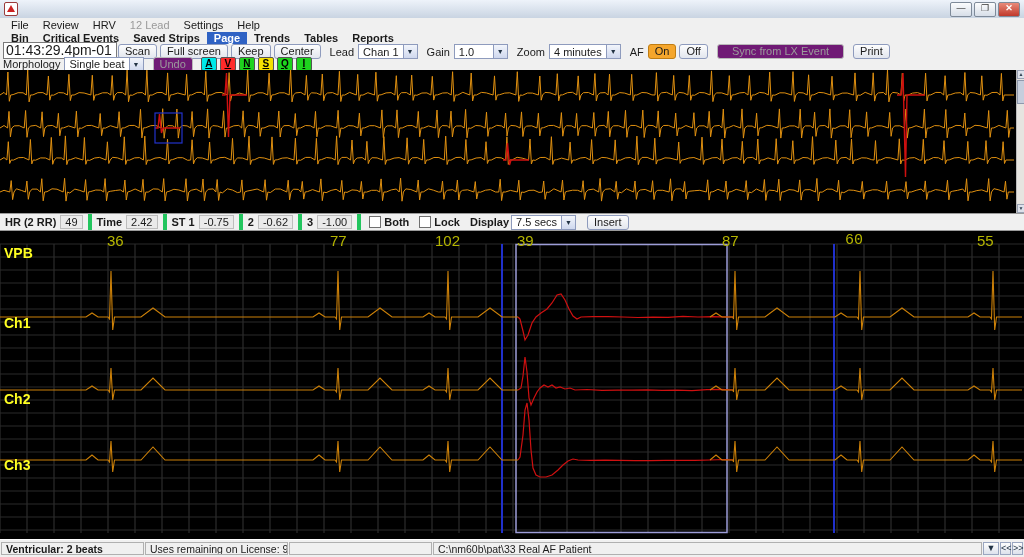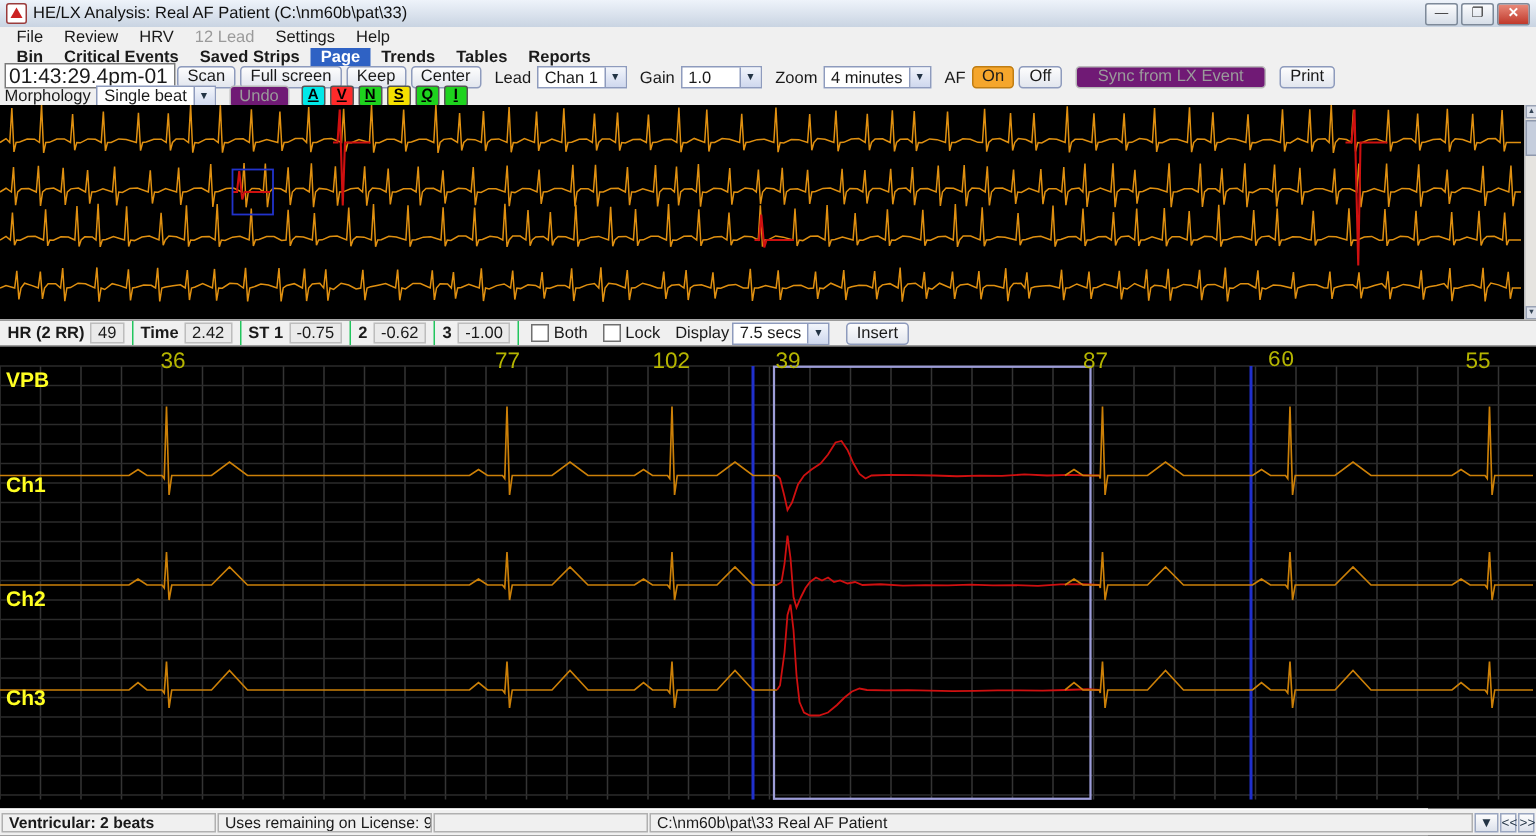--- a/index.html
+++ b/index.html
@@ -50,25 +50,25 @@
   #topecg{position:absolute;left:0;top:70px;width:1016px;height:143px;background:#000;}
   #topscroll{position:absolute;left:1016px;top:70px;width:8px;height:143px;background:#e6e4e0;
     border-left:1px solid #bbb;box-sizing:border-box;}
   #topscroll .arr{position:absolute;left:0;width:8px;height:9px;background:#dde1ea;border:1px solid #99a2b4;
     box-sizing:border-box;font-size:5px;line-height:7px;text-align:center;color:#345;}
   #topscroll .thumb{position:absolute;left:0;top:10px;width:8px;height:24px;background:#c6cedd;
     border:1px solid #8f99ad;box-sizing:border-box;}
   
   #measurebar{position:absolute;left:0;top:213px;width:1024px;height:18px;background:#f0f0f0;
     border-top:1px solid #9a9a9a;border-bottom:1px solid #9a9a9a;display:flex;align-items:center;box-sizing:border-box;}
-  .cell{display:flex;align-items:center;height:16px;border-right:1px solid #22c55e;padding:0 5px;}
+  .cell{display:flex;align-items:center;height:16px;border-right:4px solid #22c55e;padding:0 5px;}
   .cell .clabel{font-weight:bold;margin-right:4px;}
   .cell .cval{background:#eaeaea;border:1px solid #bdbdbd;padding:0 4px;height:12px;line-height:12px;}
   .chk{width:10px;height:10px;background:#fff;border:1px solid #707070;display:inline-block;margin:0 3px 0 8px;}
-  .chklbl{font-weight:normal;margin-right:2px;}
+  .chklbl{font-weight:bold;margin-right:2px;}
   #insertbtn{margin-left:8px;}
   
   #bottom{position:absolute;left:0;top:231px;width:1024px;height:308px;background:#000;}
   #bottom svg{position:absolute;left:0;top:0;}
   .hrmark{position:absolute;top:1px;color:#b5b500;font-size:15px;}
   .chlabel{position:absolute;left:4px;color:#ffff22;font-size:14px;font-weight:bold;}
   
   #statusbar{position:absolute;left:0;top:539px;width:952px;height:18px;background:#f0f0f0;
     border-top:1px solid #fff;font-size:10.5px;}
   .seg{position:absolute;top:2px;height:13px;border:1px solid #b0b0b0;box-sizing:border-box;
@@ -76,21 +76,20 @@
   .sbtn{position:absolute;top:2px;height:13px;border:1px solid #9aa6c0;box-sizing:border-box;
     background:linear-gradient(#fdfdfd,#dde2ec);text-align:center;line-height:11px;font-size:9px;color:#234;}
 </style>
 </head>
 <body>
 
 <div id="app">
 
   <div id="titlebar">
     <div id="titleicon"></div>
-    <div id="titletext">HE/LX Analysis: Real AF Patient (C:\nm60b\pat\33)</div>
     <div id="winbtns">
       <div class="winbtn">—</div>
       <div class="winbtn">❐</div>
       <div class="winbtn close">✕</div>
     </div>
   </div>
 
   <div id="menubar">
       <span class="mi">File</span>
       <span class="mi">Review</span>

